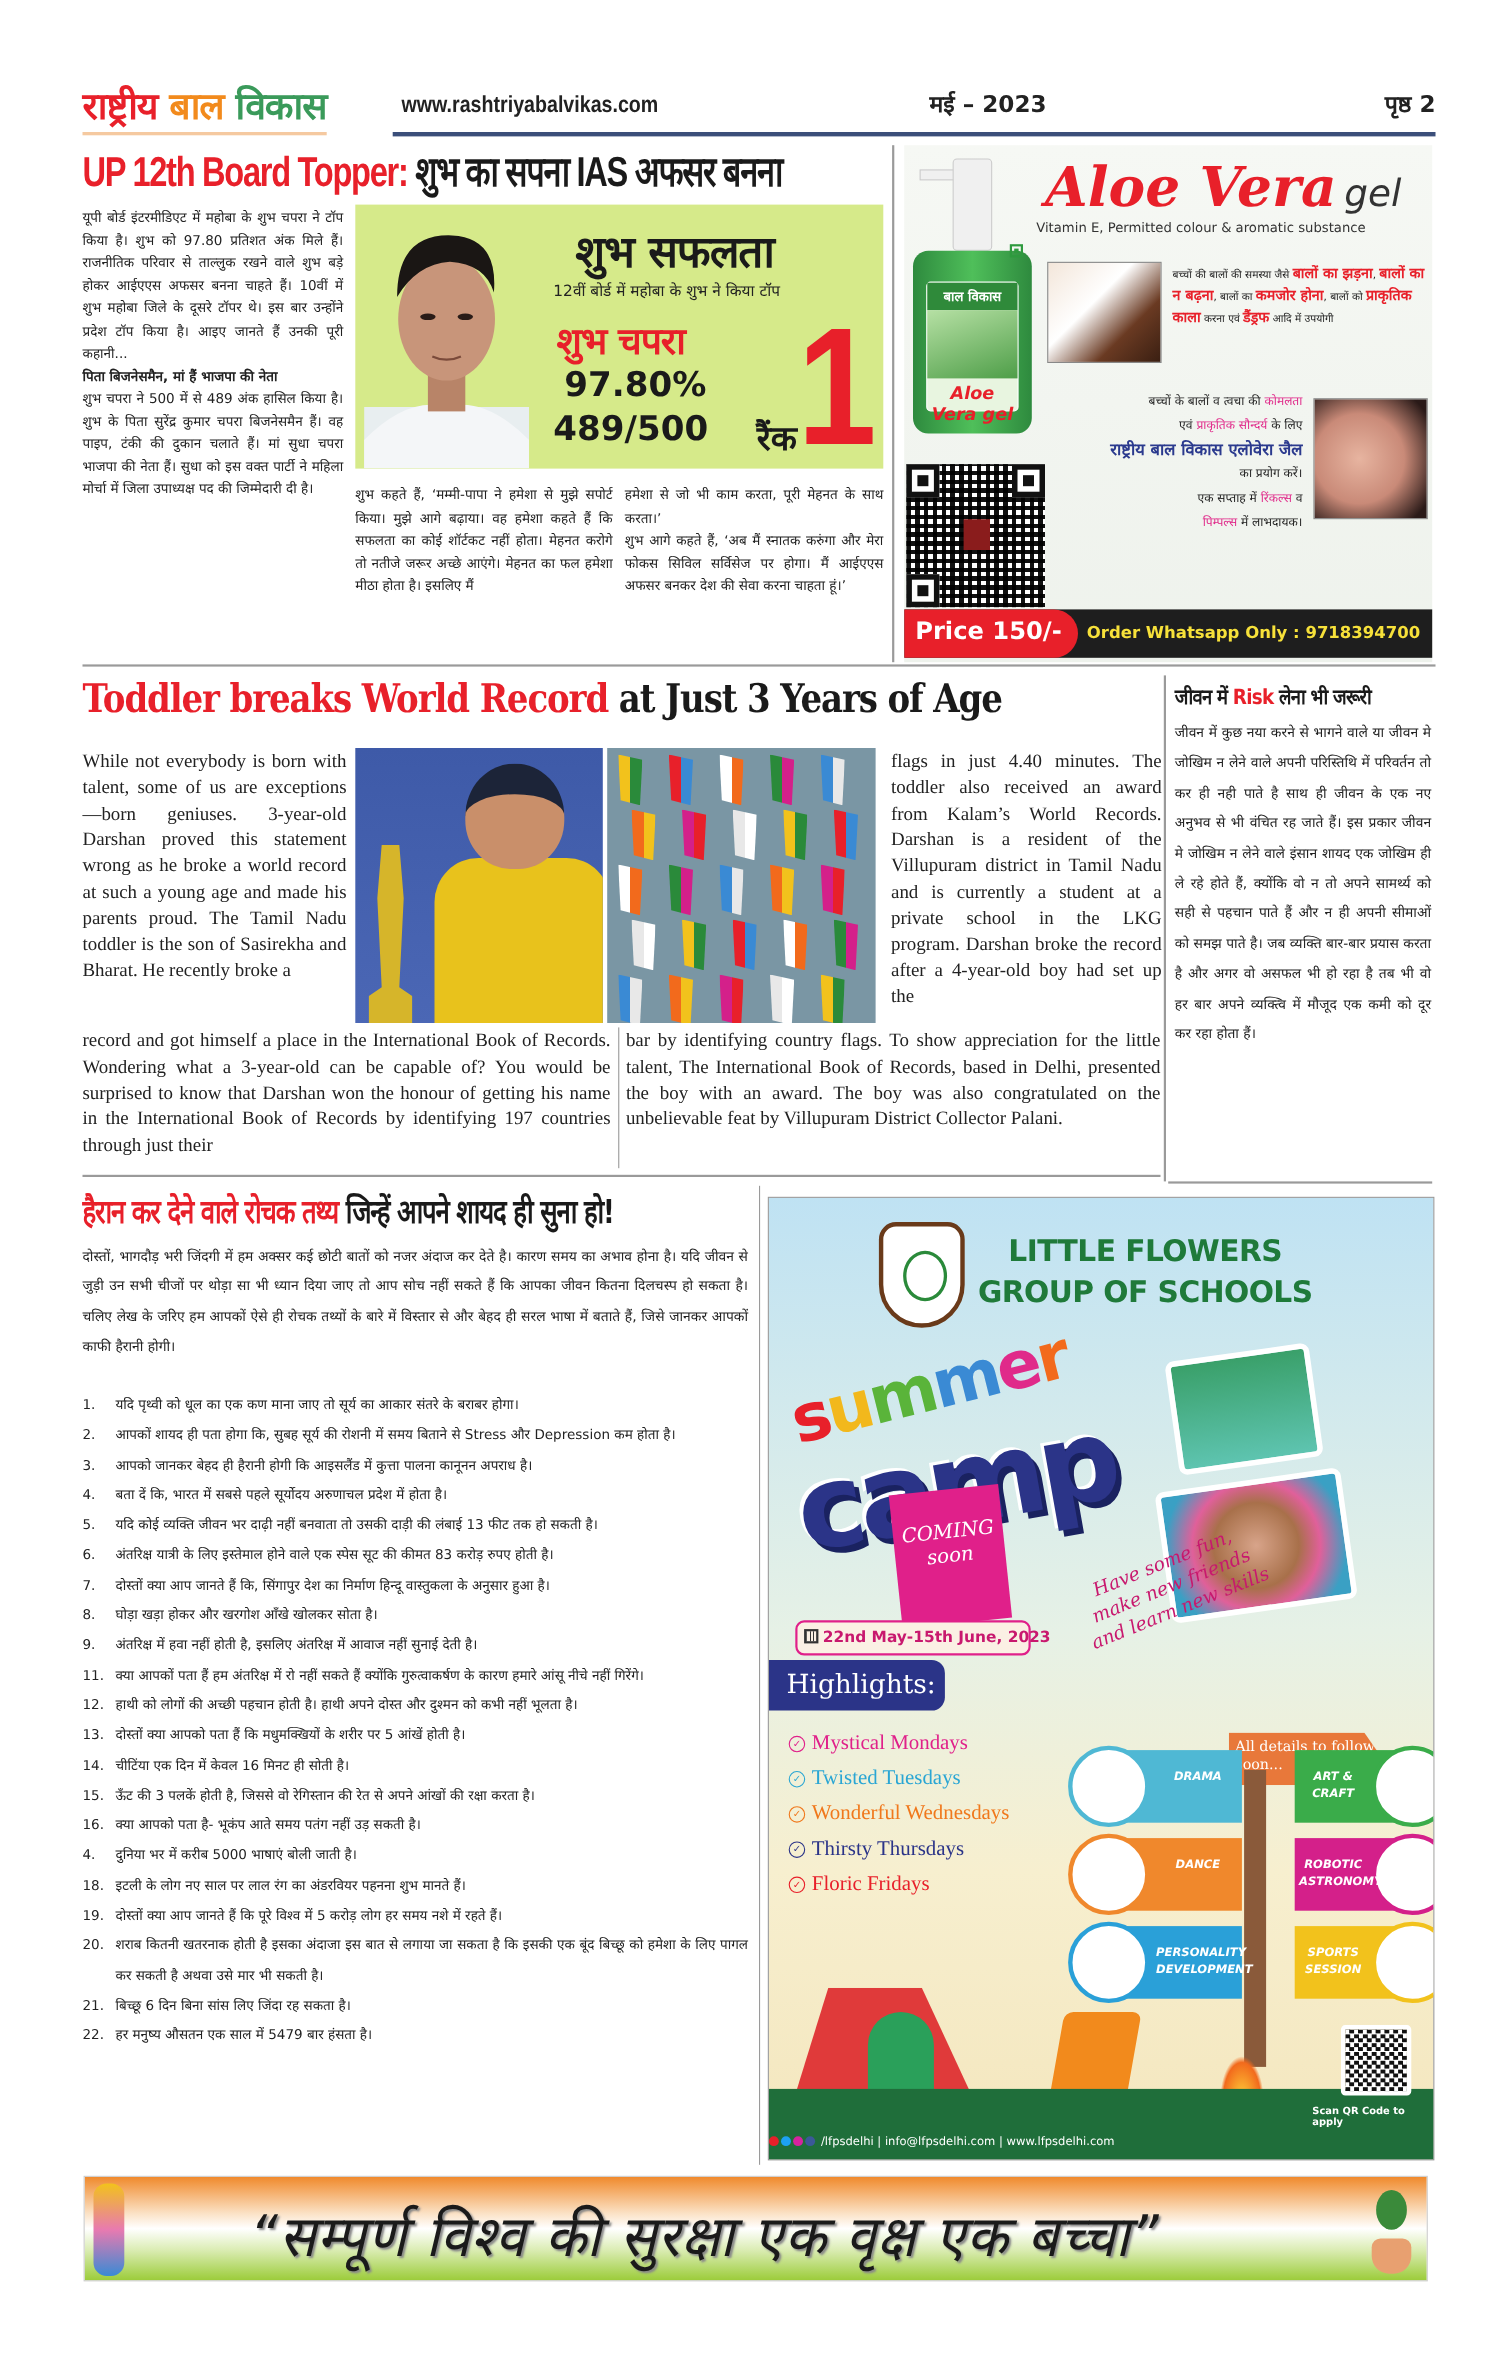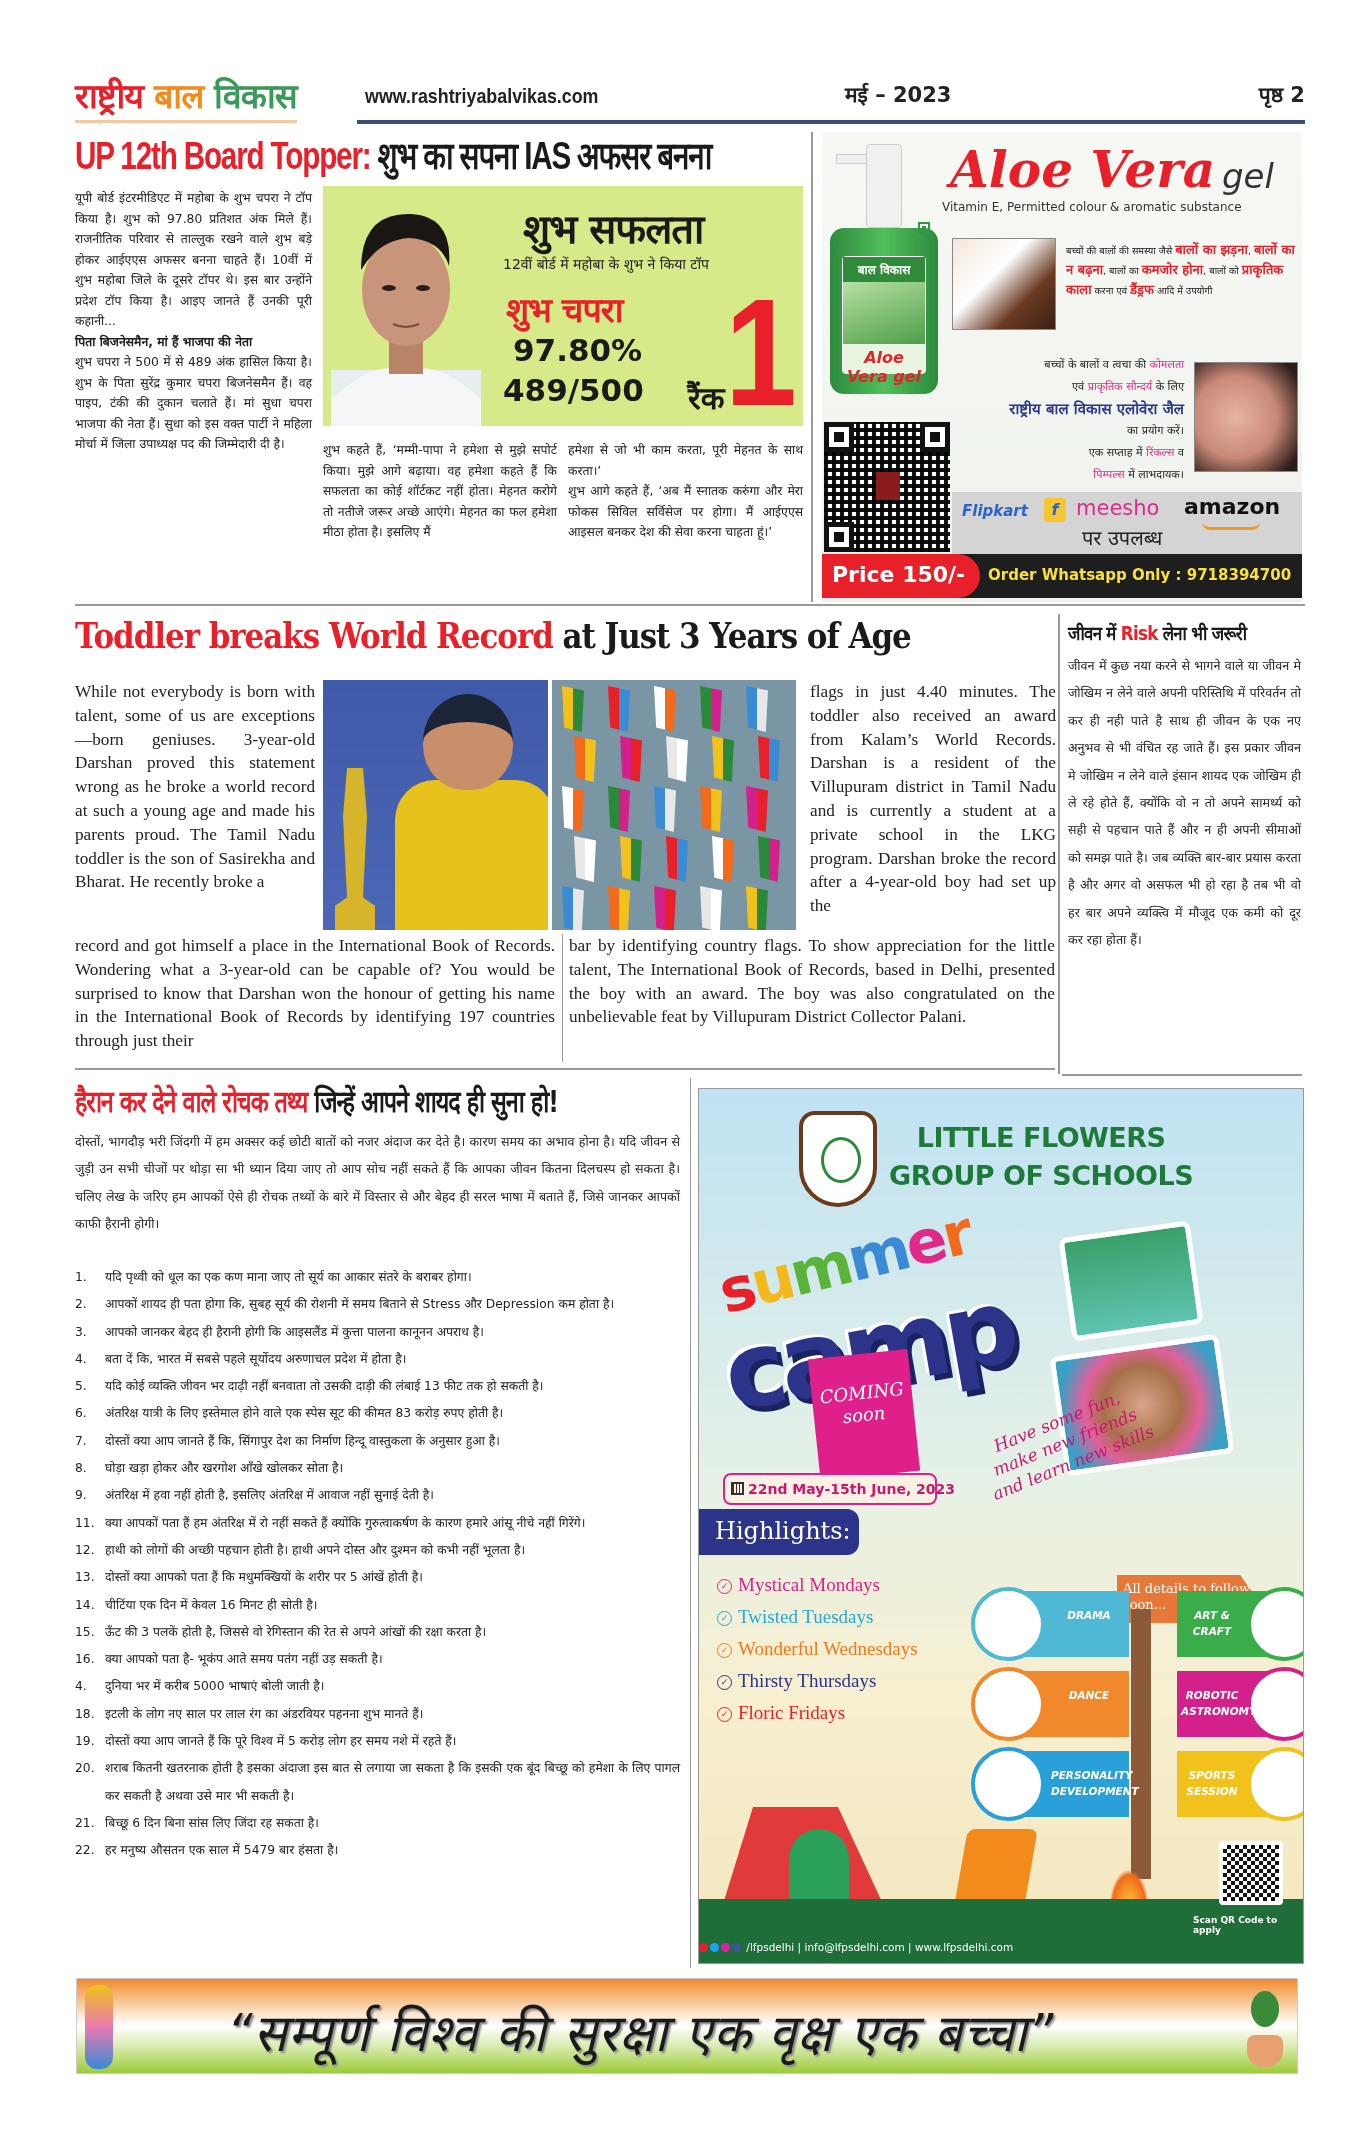--- a/index.html
+++ b/index.html
@@ -185,21 +185,21 @@
   <div class="box-score">489/500</div>
   <div class="box-rank-label">रैंक</div>
   <div class="box-rank">1</div>
 </div>
 
 <div id="s1-col2" class="abs hin-col">
   <p>शुभ कहते हैं, ‘मम्मी-पापा ने हमेशा से मुझे सपोर्ट किया। मुझे आगे बढ़ाया। वह हमेशा कहते हैं कि सफलता का कोई शॉर्टकट नहीं होता। मेहनत करोगे तो नतीजे जरूर अच्छे आएंगे। मेहनत का फल हमेशा मीठा होता है। इसलिए मैं</p>
 </div>
 <div id="s1-col3" class="abs hin-col">
   <p>हमेशा से जो भी काम करता, पूरी मेहनत के साथ करता।’</p>
-  <p>शुभ आगे कहते हैं, ‘अब मैं स्नातक करुंगा और मेरा फोकस सिविल सर्विसेज पर होगा। मैं आईएएस आइसल बनकर देश की सेवा करना चाहता हूं।’</p>
+  <p>शुभ आगे कहते हैं, ‘अब मैं स्नातक करुंगा और मेरा फोकस सिविल सर्विसेज पर होगा। मैं आईएएस अफसर बनकर देश की सेवा करना चाहता हूं।’</p>
 </div>
 
 <div class="vrule" style="left:811px;top:132px;height:470px;"></div>
 <div class="hrule" style="left:75px;top:604px;width:1230px;"></div>
 
 <div id="aloe-ad" class="abs">
   <div class="bottle">
     <div class="pump-arm"></div>
     <div class="pump"></div>
     <div class="body">
@@ -225,28 +225,20 @@
     <div>का प्रयोग करें।</div>
     <div><span>एक सप्ताह में </span><span class="pk">रिंकल्स</span><span> व</span></div>
     <div><span class="pk">पिम्पल्स</span><span> में लाभदायक।</span></div>
   </div>
   <div class="skin-img"></div>
   <div class="qr">
     <div class="corner" style="left:0;top:0"></div>
     <div class="corner" style="right:0;top:0"></div>
     <div class="corner" style="left:0;bottom:0"></div>
     <div class="center-logo"></div>
-  </div>
-  <div class="shop-band">
-    <div class="flipkart">Flipkart</div>
-    <div class="fk-bag">f</div>
-    <div class="meesho">meesho</div>
-    <div class="amazon">amazon</div>
-    <div class="amazon-smile"></div>
-    <div class="available">पर उपलब्ध</div>
   </div>
   <div class="price-band">
     <div class="price-tag">Price 150/-</div>
     <div class="order-text">Order Whatsapp Only : 9718394700</div>
   </div>
 </div>
 
 <div class="abs headline2">
   <span class="red">Toddler breaks World Record</span><span class="black"> at Just 3 Years of Age</span>
 </div>

